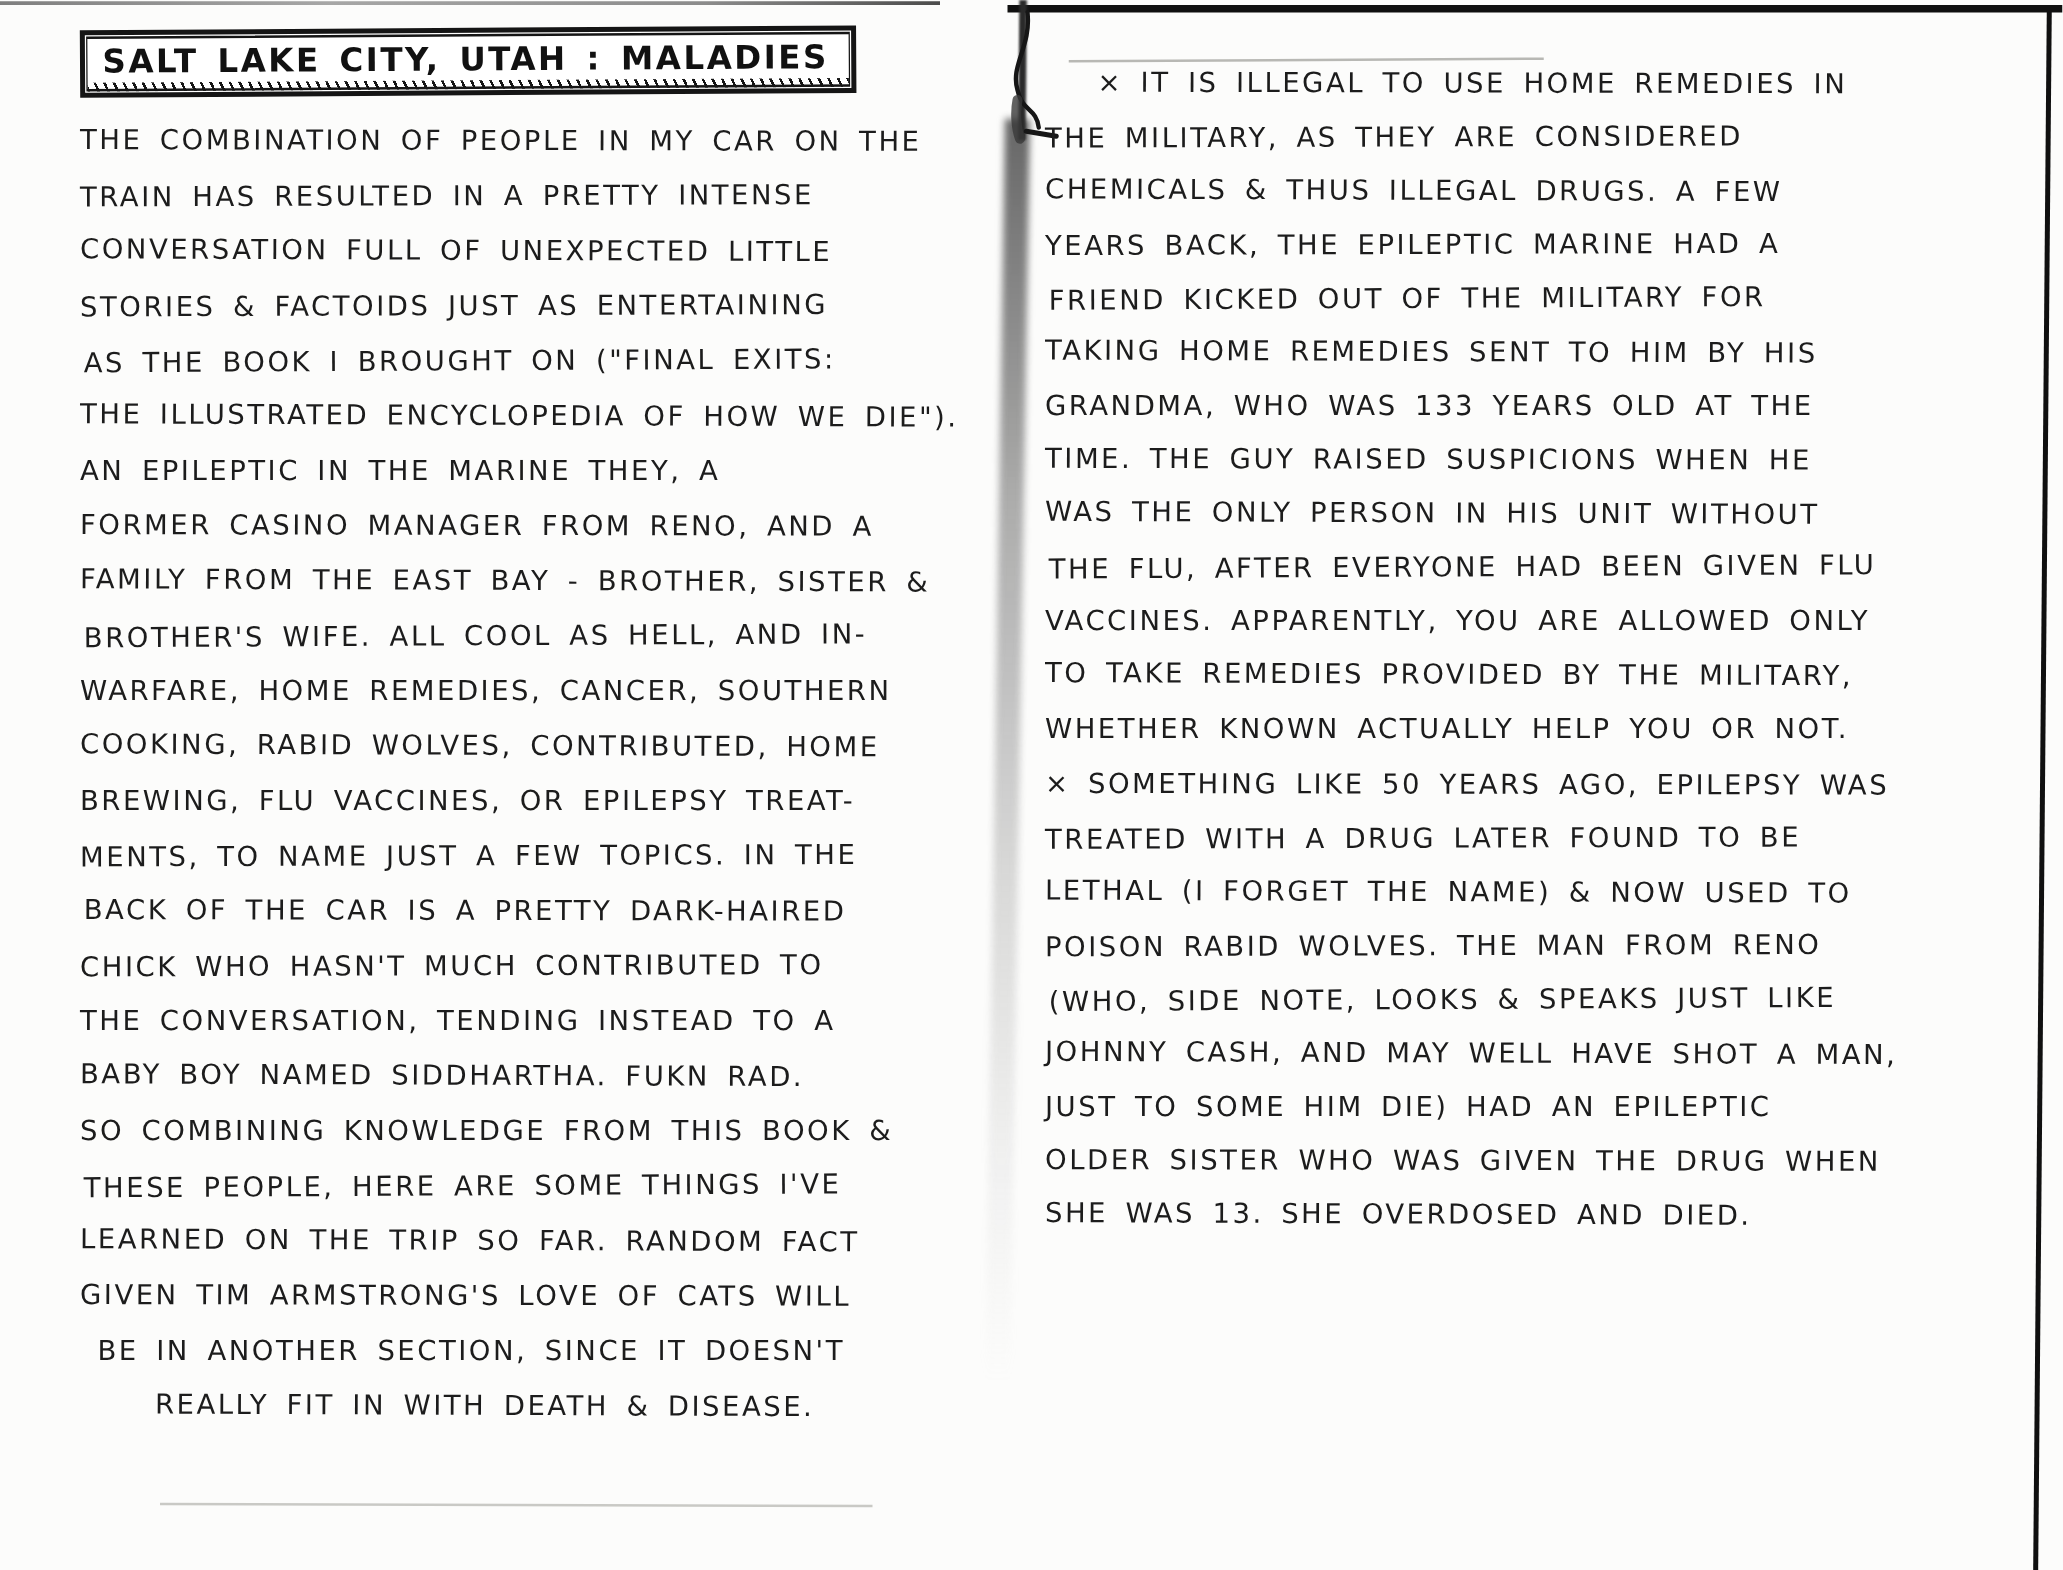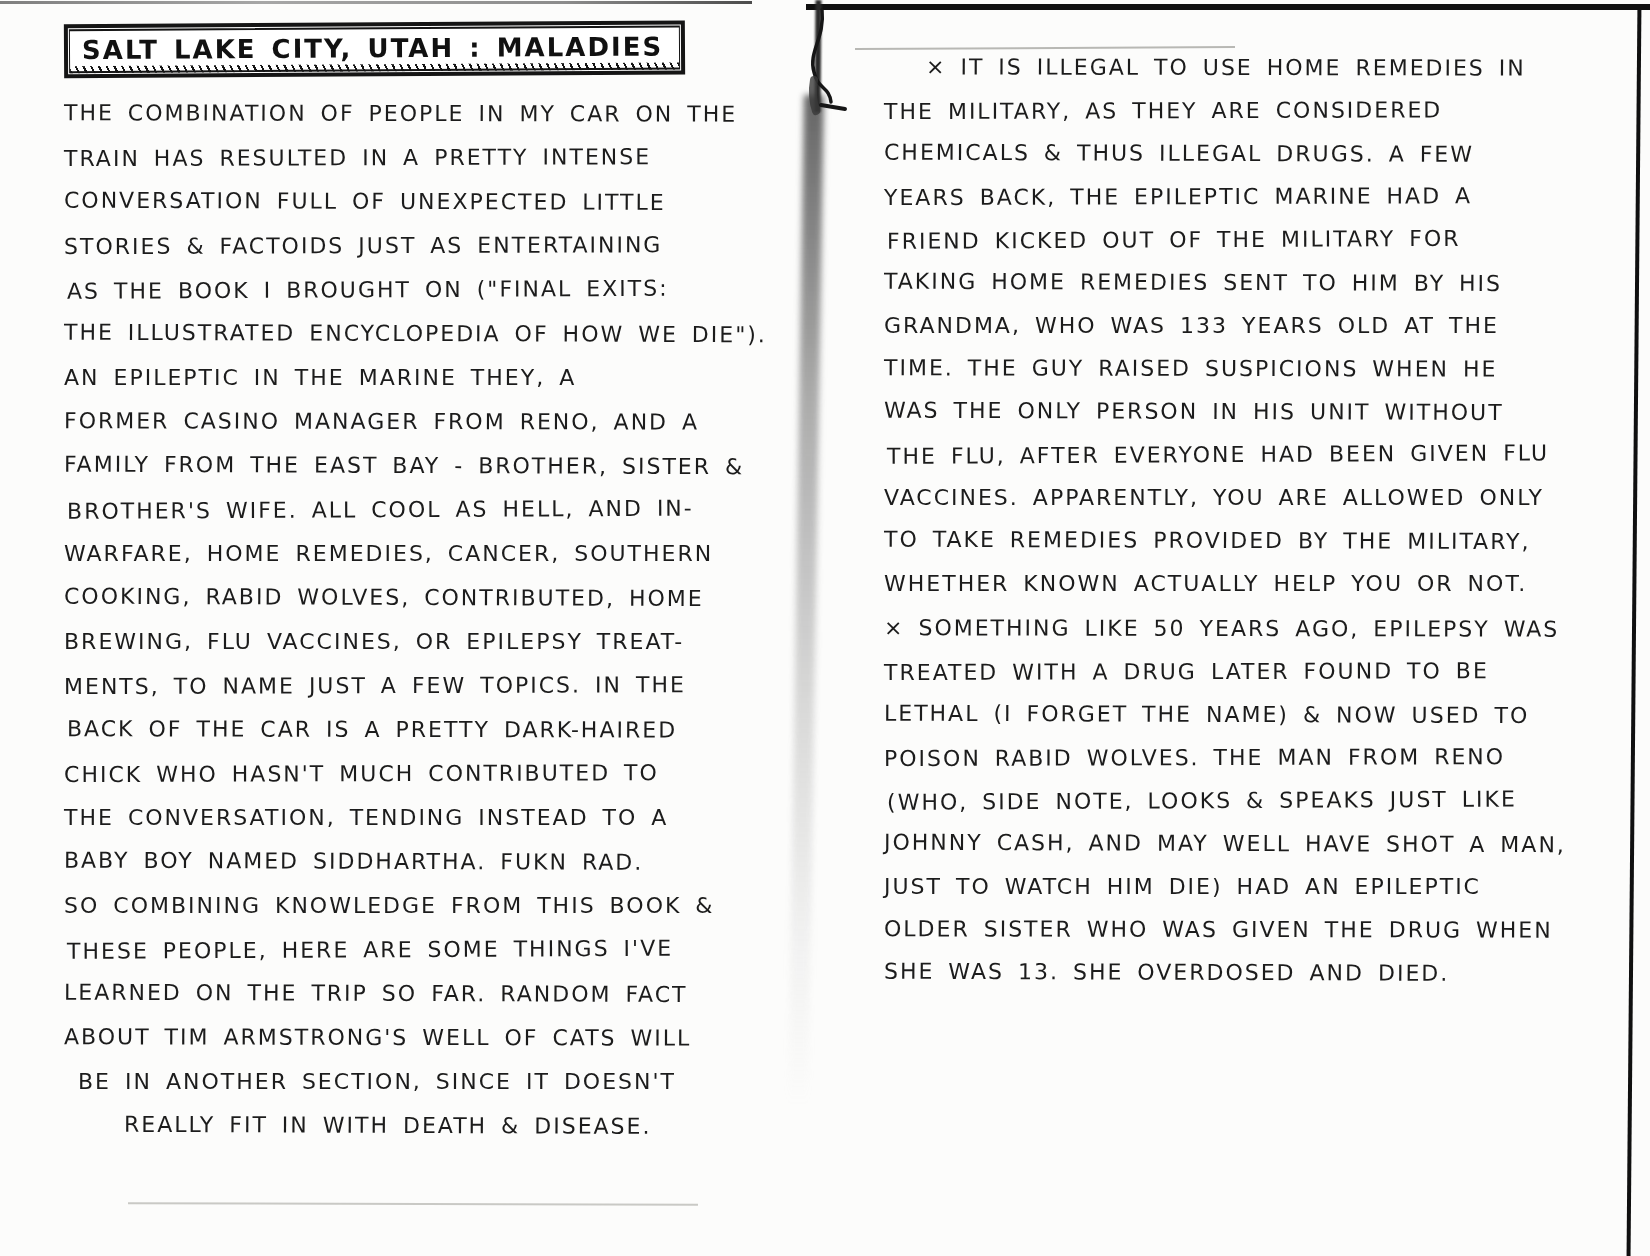--- a/index.html
+++ b/index.html
@@ -23,21 +23,21 @@
   .line:nth-child(3n){transform:rotate(.22deg);}
   .line:nth-child(5n){transform:rotate(-.3deg);margin-left:3px;}
   .line:nth-child(7n+1){transform:rotate(.12deg);}
   .pl-14{padding-left:14px;}
   .pl-60{padding-left:60px;}
   .pl-42{padding-left:42px;}
   .rot-dr{transform:rotate(.7deg) !important;}
 
   
   .page-left{position:absolute;left:64px;top:22px;width:712px;}
-  .page-right{position:absolute;left:884px;top:44px;width:700px;}
+  .page-right{position:absolute;left:836px;top:44px;width:700px;}
 
   
   .title-wrap{margin-bottom:16px;transform:rotate(-.35deg);}
   .title-box{
     position:relative;display:inline-block;background:#fff;
     border:4px solid #151515;
     padding:7px 18px 9px 14px;
   }
   .title-box::before{
     content:"";position:absolute;inset:1px;
@@ -110,21 +110,21 @@
     <div class="line">COOKING, RABID WOLVES, CONTRIBUTED, HOME</div>
     <div class="line">BREWING, FLU VACCINES, OR EPILEPSY TREAT-</div>
     <div class="line">MENTS, TO NAME JUST A FEW TOPICS. IN THE</div>
     <div class="line">BACK OF THE CAR IS A PRETTY DARK-HAIRED</div>
     <div class="line">CHICK WHO HASN'T MUCH CONTRIBUTED TO</div>
     <div class="line">THE CONVERSATION, TENDING INSTEAD TO A</div>
     <div class="line">BABY BOY NAMED SIDDHARTHA. FUKN RAD.</div>
     <div class="line">SO COMBINING KNOWLEDGE FROM THIS BOOK &amp;</div>
     <div class="line">THESE PEOPLE, HERE ARE SOME THINGS I'VE</div>
     <div class="line">LEARNED ON THE TRIP SO FAR. RANDOM FACT</div>
-    <div class="line">ABOUT TIM ARMSTRONG'S WELL OF CATS WILL</div>
+    <div class="line">GIVEN TIM ARMSTRONG'S LOVE OF CATS WILL</div>
     <div class="line pl-14">BE IN ANOTHER SECTION, SINCE IT DOESN'T</div>
     <div class="line pl-60">REALLY FIT IN WITH DEATH &amp; DISEASE.</div>
   </div>
 </div>
 
 <div class="page page-right">
   <div class="bullet">
     <div class="line pl-42">× IT IS ILLEGAL TO USE HOME REMEDIES IN</div>
     <div class="line">THE MILITARY, AS THEY ARE CONSIDERED</div>
     <div class="line">CHEMICALS &amp; THUS ILLEGAL DRUGS. A FEW</div>
@@ -139,17 +139,17 @@
     <div class="line">TO TAKE REMEDIES PROVIDED BY THE MILITARY,</div>
     <div class="line">WHETHER KNOWN ACTUALLY HELP YOU OR NOT.</div>
   </div>
   <div class="bullet">
     <div class="line">× SOMETHING LIKE 50 YEARS AGO, EPILEPSY WAS</div>
     <div class="line">TREATED WITH A DRUG LATER FOUND TO BE</div>
     <div class="line">LETHAL (I FORGET THE NAME) &amp; NOW USED TO</div>
     <div class="line">POISON RABID WOLVES. THE MAN FROM RENO</div>
     <div class="line">(WHO, SIDE NOTE, LOOKS &amp; SPEAKS JUST LIKE</div>
     <div class="line">JOHNNY CASH, AND MAY WELL HAVE SHOT A MAN,</div>
-    <div class="line">JUST TO WATCH HIM DIE) HAD AN EPILEPTIC</div>
+    <div class="line">JUST TO SOME HIM DIE) HAD AN EPILEPTIC</div>
     <div class="line">OLDER SISTER WHO WAS GIVEN THE DRUG WHEN</div>
     <div class="line">SHE WAS 13. SHE OVERDOSED AND DIED.</div>
   </div>
 </div>
 
 </body></html>

